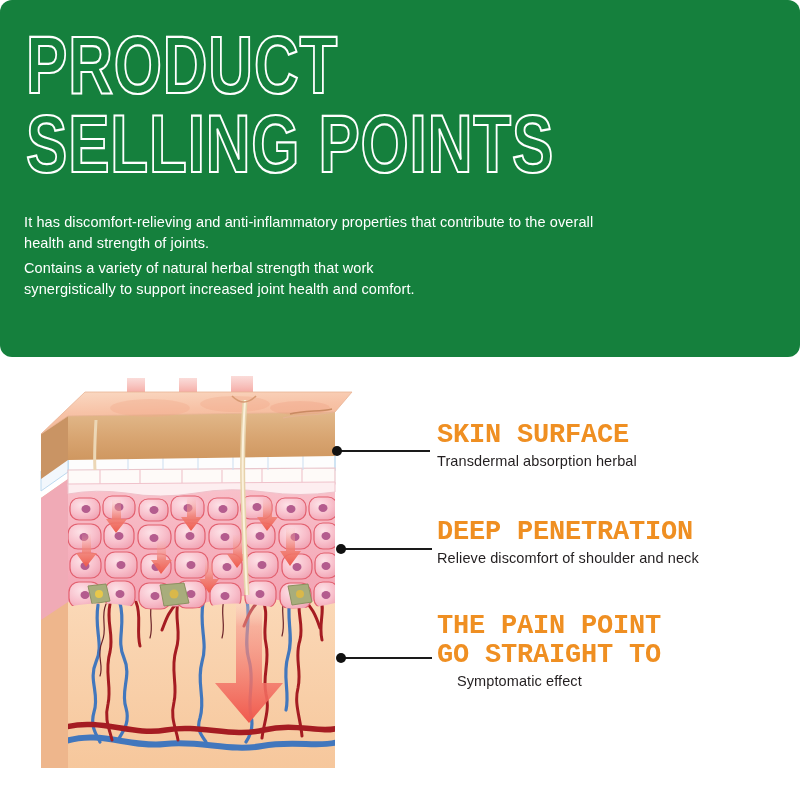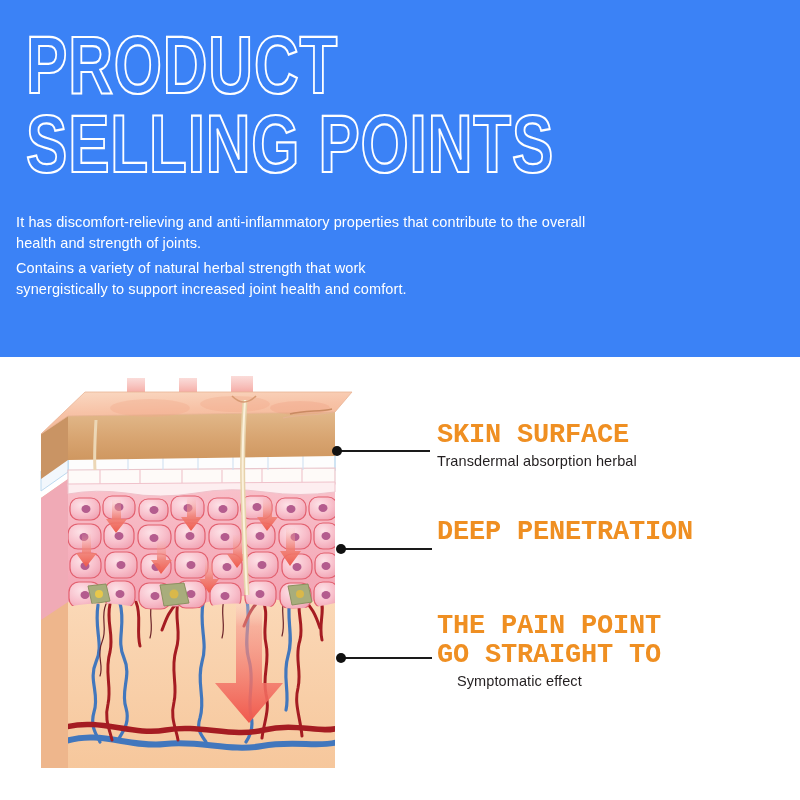--- a/index.html
+++ b/index.html
@@ -14,22 +14,23 @@
     overflow: hidden;
     position: relative;
   }
 
   
   #banner {
     position: absolute;
     left: 0; top: 0;
     width: 800px;
     height: 357px;
-    background: #3b82f6;
+    background: #15803d;
     box-sizing: border-box;
+    border-radius: 12px;
   }
   #title-block {
     position: absolute;
     left: 26px;
     top: 26px;
     width: 740px;
   }
   .title-line {
     font-family: "Liberation Sans", sans-serif;
     font-weight: bold;
@@ -42,21 +43,21 @@
     transform: scaleX(0.86) scaleY(1.12);
     transform-origin: left top;
     white-space: nowrap;
     margin: 0;
     padding: 0;
   }
   #title-line-2 { margin-top: 8px; }
 
   #banner-paragraphs {
     position: absolute;
-    left: 16px;
+    left: 24px;
     top: 212px;
     width: 700px;
     color: #ffffff;
     font-size: 14.5px;
     line-height: 1.45;
     letter-spacing: 0.1px;
   }
   #banner-paragraphs p { margin: 0 0 4px 0; }
   #banner-paragraphs .p-line { display: block; }
 
@@ -442,19 +443,20 @@
   <div class="leader-dot"></div>
 </div>
 
 <div class="callout" id="callout-1">
   <div class="callout-title">SKIN SURFACE</div>
   <div class="callout-sub">Transdermal absorption herbal</div>
 </div>
 
 <div class="callout" id="callout-2">
   <div class="callout-title">DEEP PENETRATION</div>
+  <div class="callout-sub">Relieve discomfort of shoulder and neck</div>
 </div>
 
 <div class="callout" id="callout-3">
   <div class="callout-title">THE PAIN POINT</div>
   <div class="callout-title">GO STRAIGHT TO</div>
   <div class="callout-sub">Symptomatic effect</div>
 </div>
 
 </body></html>

